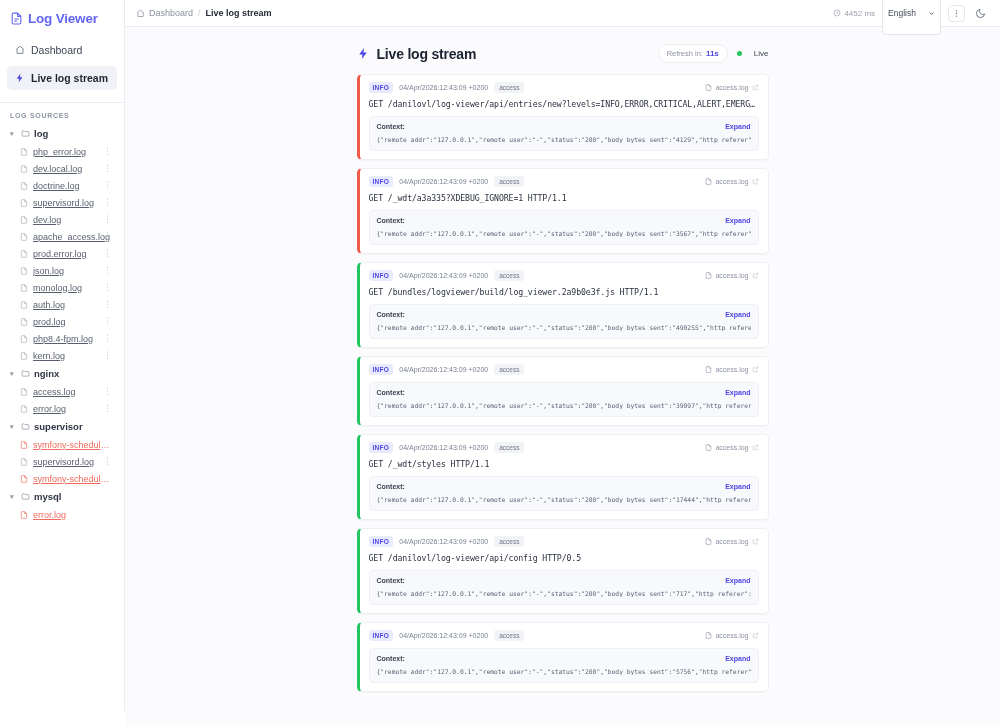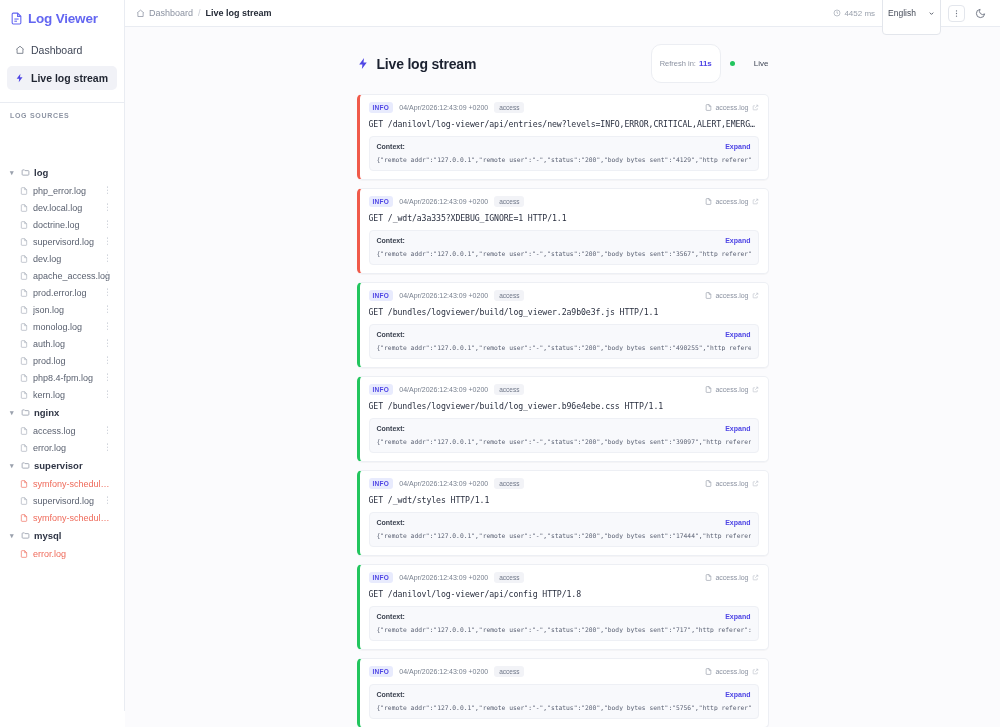--- a/index.html
+++ b/index.html
@@ -42,39 +42,40 @@
   }
   .nav-item .ni { display: flex; color: #6b7280; }
   .nav-item.active { background: #f1f2f7; font-weight: bold; color: #1f2430; }
   .nav-item.active .ni { color: #4f46e5; }
   .nav-sep { height: 1px; background: #e9ecf2; margin: 8px 0 0 0; }
 
   .sources-label {
     font-size: 7px; letter-spacing: 0.7px; color: #8d94a3;
     text-transform: uppercase; padding: 9px 10px 5px 10px; font-weight: bold;
   }
-  .tree { padding: 0 4px 10px 4px; overflow: hidden; margin-top: 39px; }
+  .tree { padding: 0 4px 10px 4px; overflow: hidden; }
   .folder {
     display: flex; align-items: center; gap: 4px;
     padding: 4px 6px; cursor: pointer;
     font-size: 9.5px; font-weight: bold; color: #2f3545;
   }
   .caret { color: #9aa1ad; font-size: 7px; width: 7px; display: inline-block; }
   .folder-ico { color: #8d94a3; display: flex; }
   .leaf {
     display: flex; align-items: center; gap: 5px;
     padding: 3.5px 6px 3.5px 16px; cursor: pointer;
     font-size: 9px; color: #585f6e; position: relative;
   }
   .leaf .fico { color: #a8aeba; display: flex; flex: 0 0 auto; }
   .leaf.alert .fico { color: #ef6a5a; }
   .leaf.alert .leaf-name { color: #ef6a5a; }
   .leaf-name {
     white-space: nowrap; overflow: hidden; text-overflow: ellipsis;
     max-width: 84px;
+    text-decoration: underline;
   }
   .leaf-dots {
     position: absolute; right: 8px; color: #c2c7d1; font-size: 9px;
     letter-spacing: 0; line-height: 1;
   }
 
   
   .main { flex: 1; height: 727px; display: flex; flex-direction: column; background: #fbfbfd; }
   .topbar {
     height: 27px; flex: 0 0 27px; background: #ffffff;
@@ -106,25 +107,25 @@
   .page-head {
     width: 412px; margin: 0 auto 11px auto;
     display: flex; align-items: center; justify-content: space-between;
   }
   .page-title { display: flex; align-items: center; gap: 7px; }
   .page-title .bolt { color: #4f46e5; display: flex; }
   .page-title h1 { font-size: 14px; font-weight: bold; color: #1b2130; letter-spacing: -0.2px; }
   .head-right { display: flex; align-items: center; gap: 9px; }
   .refresh-pill {
     background: #fff; border: 1px solid #eceef3; border-radius: 10px;
-    padding: 14px 8px; font-size: 7.5px; color: #8b92a1;
+    padding: 4px 8px; font-size: 7.5px; color: #8b92a1;
     display: flex; align-items: center; gap: 3px;
   }
   .refresh-pill b { color: #4f46e5; font-size: 8px; }
-  .live-ind { display: flex; align-items: center; gap: 19px; font-size: 8px; color: #3f4656; }
+  .live-ind { display: flex; align-items: center; gap: 12px; font-size: 8px; color: #3f4656; }
   .dot { width: 5px; height: 5px; border-radius: 50%; background: #22c55e; }
 
   .stream { width: 412px; margin: 0 auto; }
   .entry {
     background: #ffffff; border: 1px solid #edeff4; border-left: 3px solid #22c55e;
     border-radius: 5px; margin-bottom: 8px; padding: 7px 9px 8px 9px;
     box-shadow: 0 1px 1px rgba(18,22,33,0.03);
   }
   .entry.sev-warn { border-left-color: #f05a4a; }
   .entry-top { display: flex; align-items: center; justify-content: space-between; }
@@ -625,21 +626,20 @@
                   <span>access.log</span>
                   <span class="ext">
                     <svg width="7" height="7" viewBox="0 0 24 24" fill="none" stroke="currentColor" stroke-width="2">
                       <path d="M14 4h6v6"></path>
                       <path d="M20 4 11 13"></path>
                       <path d="M18 14v5a1 1 0 0 1-1 1H5a1 1 0 0 1-1-1V7a1 1 0 0 1 1-1h5"></path>
                     </svg>
                   </span>
                 </div>
               </div>
-              <div class="msg">GET /bundles/logviewer/build/log_viewer.b96e4ebe.css HTTP/1.1</div>
               <div class="ctx">
                 <div class="ctx-head">
                   <span class="ctx-title">Context:</span>
                   <span class="ctx-expand">Expand</span>
                 </div>
                 <div class="ctx-body">{"remote_addr":"127.0.0.1","remote_user":"-","status":"200","body_bytes_sent":"39097","http_referer":"http://food-app.local:81/danilovl/l…</div>
               </div>
             </div>
             <div class="entry">
               <div class="entry-top">
@@ -691,21 +691,21 @@
                   <span>access.log</span>
                   <span class="ext">
                     <svg width="7" height="7" viewBox="0 0 24 24" fill="none" stroke="currentColor" stroke-width="2">
                       <path d="M14 4h6v6"></path>
                       <path d="M20 4 11 13"></path>
                       <path d="M18 14v5a1 1 0 0 1-1 1H5a1 1 0 0 1-1-1V7a1 1 0 0 1 1-1h5"></path>
                     </svg>
                   </span>
                 </div>
               </div>
-              <div class="msg">GET /danilovl/log-viewer/api/config HTTP/1.8</div>
+              <div class="msg">GET /danilovl/log-viewer/api/config HTTP/0.5</div>
               <div class="ctx">
                 <div class="ctx-head">
                   <span class="ctx-title">Context:</span>
                   <span class="ctx-expand">Expand</span>
                 </div>
                 <div class="ctx-body">{"remote_addr":"127.0.0.1","remote_user":"-","status":"200","body_bytes_sent":"717","http_referer":"http://food-app.local:81/danilovl/log…</div>
               </div>
             </div>
             <div class="entry">
               <div class="entry-top">

